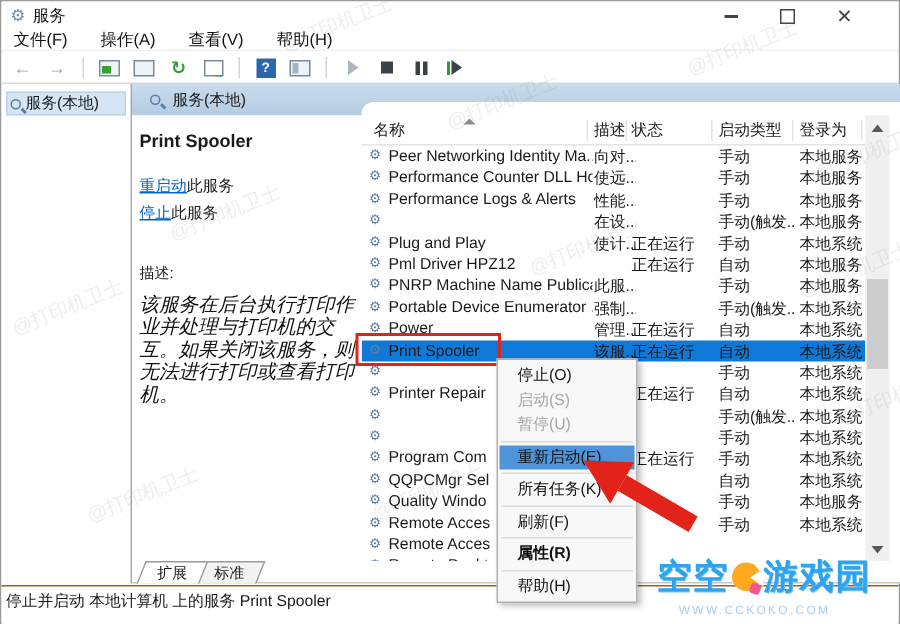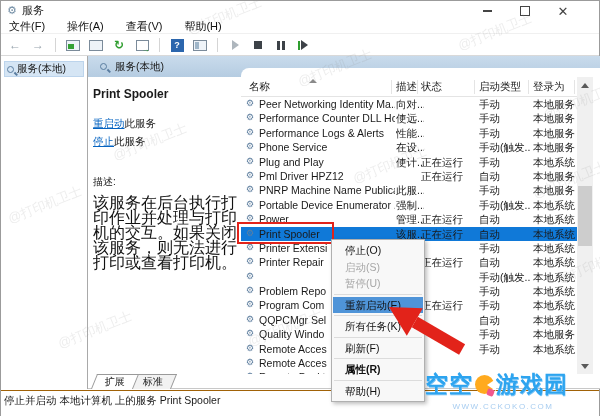--- a/index.html
+++ b/index.html
@@ -45,21 +45,21 @@
 
   .band { position:absolute; left:87px; top:55px; width:513px; height:21px; background:linear-gradient(#c9dbec,#b5cce1); display:flex; align-items:center; padding-left:12px; gap:8px; font-size:10.5px; }
   .mag { width:7px; height:7px; border:1.5px solid #5a7da0; border-radius:50%; position:relative; display:inline-block; }
   .mag::after { content:""; position:absolute; left:6px; top:6px; width:4px; height:1.5px; background:#5a7da0; transform:rotate(45deg); }
 
   .info { position:absolute; left:87px; top:76px; width:153px; height:297px; background:#fff; padding:10px 4px 0 5px; }
   .info-title { font-weight:bold; font-size:12px; margin-bottom:16px; }
   .info-link-line { margin-bottom:4px; font-size:10.5px; }
   .lnk { color:#0563c1; text-decoration:underline; cursor:pointer; }
   .info-desc-label { margin-top:26px; margin-bottom:6px; font-size:10px; }
-  .info-desc { font-size:16px; line-height:15px; width:146px; color:#111; }
+  .info-desc { font-size:13px; line-height:15px; width:146px; color:#111;font-style:italic; }
 
   .list { position:absolute; left:240px; top:67px; width:360px; height:306px; background:#fff; border-top-left-radius:8px; overflow:hidden; }
   .lheader { position:absolute; left:0; top:9px; width:336px; height:20px; border-bottom:1px solid #e4e4e4; }
   .lh-cell { position:absolute; top:3px; font-size:10.5px; color:#1a1a1a;font-family:Liberation Mono, monospace; }
   .lh-sep { position:absolute; top:3px; width:1px; height:14px; background:#e4e4e4; }
   .sort-caret { position:absolute; left:68px; top:2px; width:0; height:0; border-left:4px solid transparent; border-right:4px solid transparent; border-bottom:4px solid #8a8a8a; }
   .rows { position:absolute; left:0; top:29px; width:336px; height:277px; overflow:hidden; }
   .srow { position:relative; width:336px; height:14.4px; }
   .srow.selected { background:#1079d8; }
   .cell { position:absolute; top:1px; font-size:10.5px; white-space:nowrap; overflow:hidden; }
@@ -94,21 +94,21 @@
   .ctx-item.bold { font-weight:bold; }
   .ctx-sep { height:1px; background:#dcdcdc; margin:2px 2px; }
   .ctx-sub { position:absolute; right:6px; top:5px; width:0; height:0; border-top:3.5px solid transparent; border-bottom:3.5px solid transparent; border-left:4px solid #555; }
 
   
   .red-rect { position:absolute; left:236px; top:221px; width:97px; height:22px; border:2px solid #e2231a; z-index:40; }
   .red-arrow { position:absolute; left:378px; top:296px; z-index:60; }
 
   
   .logo { position:absolute; left:424px; top:368px; width:156px; z-index:70; text-align:center; }
-  .logo-row { display:flex; align-items:center; justify-content:flex-start; gap:2px; }
+  .logo-row { display:flex; align-items:center; justify-content:flex-end; gap:2px; }
   .logo-txt { font-size:23px; font-weight:bold; color:#2da4ef; letter-spacing:1px; text-shadow:0.5px 0.5px 0 #7cc4f5; }
   .logo-icon { width:19px; height:19px; background:#ffaa1e; border-radius:50%; position:relative; }
   .logo-icon::before { content:""; position:absolute; right:-2px; top:4px; width:0; height:0; border-top:6px solid transparent; border-bottom:6px solid transparent; border-right:9px solid #fff; }
   .logo-icon::after { content:""; position:absolute; right:0px; bottom:-2px; width:7px; height:7px; background:#f2588d; border-radius:2px; transform:rotate(20deg); }
   .logo-site { font-size:8px; color:#a8cdf0; letter-spacing:1.5px; margin-top:2px; }
 
   .wm { position:absolute; color:rgba(140,140,140,.16); font-size:13px; transform:rotate(-22deg); white-space:nowrap; z-index:30; pointer-events:none; }
 </style>
 </head>
 <body>
@@ -233,21 +233,20 @@
         <div class="srow">
           <span class="cell c-icon">⚙</span>
           <span class="cell c-name">Performance Logs &amp; Alerts</span>
           <span class="cell c-desc">性能...</span>
           <span class="cell c-status"></span>
           <span class="cell c-startup">手动</span>
           <span class="cell c-logon">本地服务</span>
         </div>
         <div class="srow">
           <span class="cell c-icon">⚙</span>
-          <span class="cell c-name">Phone Service</span>
           <span class="cell c-desc">在设...</span>
           <span class="cell c-status"></span>
           <span class="cell c-startup">手动(触发...</span>
           <span class="cell c-logon">本地服务</span>
         </div>
         <div class="srow">
           <span class="cell c-icon">⚙</span>
           <span class="cell c-name">Plug and Play</span>
           <span class="cell c-desc">使计...</span>
           <span class="cell c-status">正在运行</span>
@@ -289,21 +288,20 @@
         <div class="srow selected">
           <span class="cell c-icon">⚙</span>
           <span class="cell c-name">Print Spooler</span>
           <span class="cell c-desc">该服...</span>
           <span class="cell c-status">正在运行</span>
           <span class="cell c-startup">自动</span>
           <span class="cell c-logon">本地系统</span>
         </div>
         <div class="srow">
           <span class="cell c-icon">⚙</span>
-          <span class="cell c-name">Printer Extensi</span>
           <span class="cell c-desc"></span>
           <span class="cell c-status"></span>
           <span class="cell c-startup">手动</span>
           <span class="cell c-logon">本地系统</span>
         </div>
         <div class="srow">
           <span class="cell c-icon">⚙</span>
           <span class="cell c-name">Printer Repair</span>
           <span class="cell c-desc"></span>
           <span class="cell c-status">正在运行</span>
@@ -312,21 +310,20 @@
         </div>
         <div class="srow">
           <span class="cell c-icon">⚙</span>
           <span class="cell c-desc"></span>
           <span class="cell c-status"></span>
           <span class="cell c-startup">手动(触发...</span>
           <span class="cell c-logon">本地系统</span>
         </div>
         <div class="srow">
           <span class="cell c-icon">⚙</span>
-          <span class="cell c-name">Problem Repo</span>
           <span class="cell c-desc"></span>
           <span class="cell c-status"></span>
           <span class="cell c-startup">手动</span>
           <span class="cell c-logon">本地系统</span>
         </div>
         <div class="srow">
           <span class="cell c-icon">⚙</span>
           <span class="cell c-name">Program Com</span>
           <span class="cell c-desc"></span>
           <span class="cell c-status">正在运行</span>

